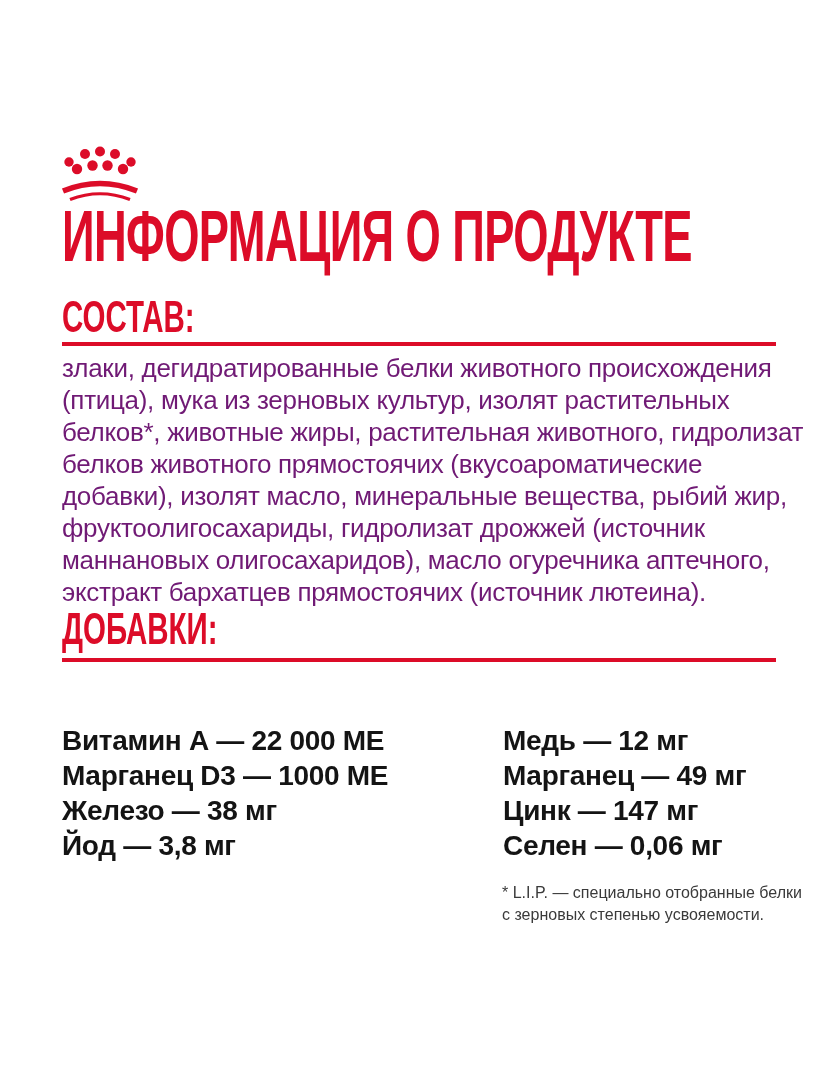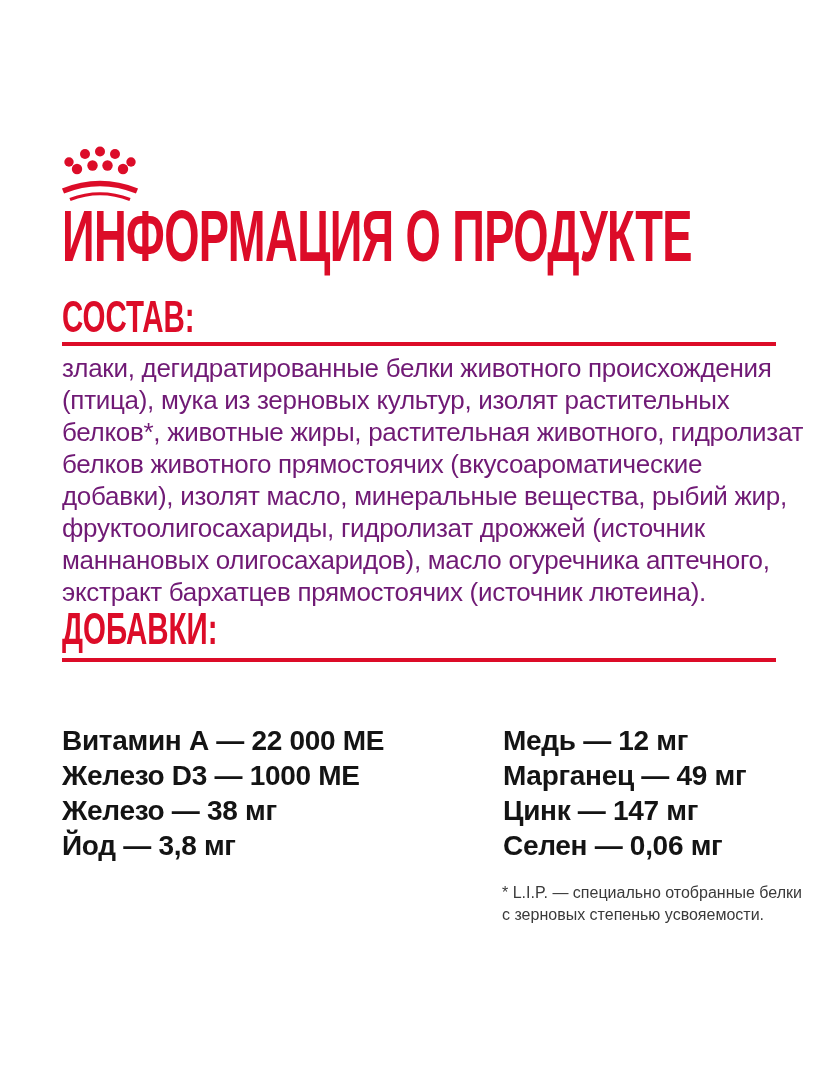--- a/index.html
+++ b/index.html
@@ -97,21 +97,21 @@
     <div>фруктоолигосахариды, гидролизат дрожжей (источник</div>
     <div>маннановых олигосахаридов), масло огуречника аптечного,</div>
     <div>экстракт бархатцев прямостоячих (источник лютеина).</div>
   </div>
 
   <h2 class="section-heading heading-additives">ДОБАВКИ:</h2>
   <div class="rule rule-additives"></div>
 
   <div class="additive-col left">
     <div>Витамин А — 22 000 МЕ</div>
-    <div>Железо D3 — 1000 МЕ</div>
+    <div>Марганец D3 — 1000 МЕ</div>
     <div>Железо — 38 мг</div>
     <div>Йод — 3,8 мг</div>
   </div>
 
   <div class="additive-col right">
     <div>Медь — 12 мг</div>
     <div>Марганец — 49 мг</div>
     <div>Цинк — 147 мг</div>
     <div>Селен — 0,06 мг</div>
   </div>

